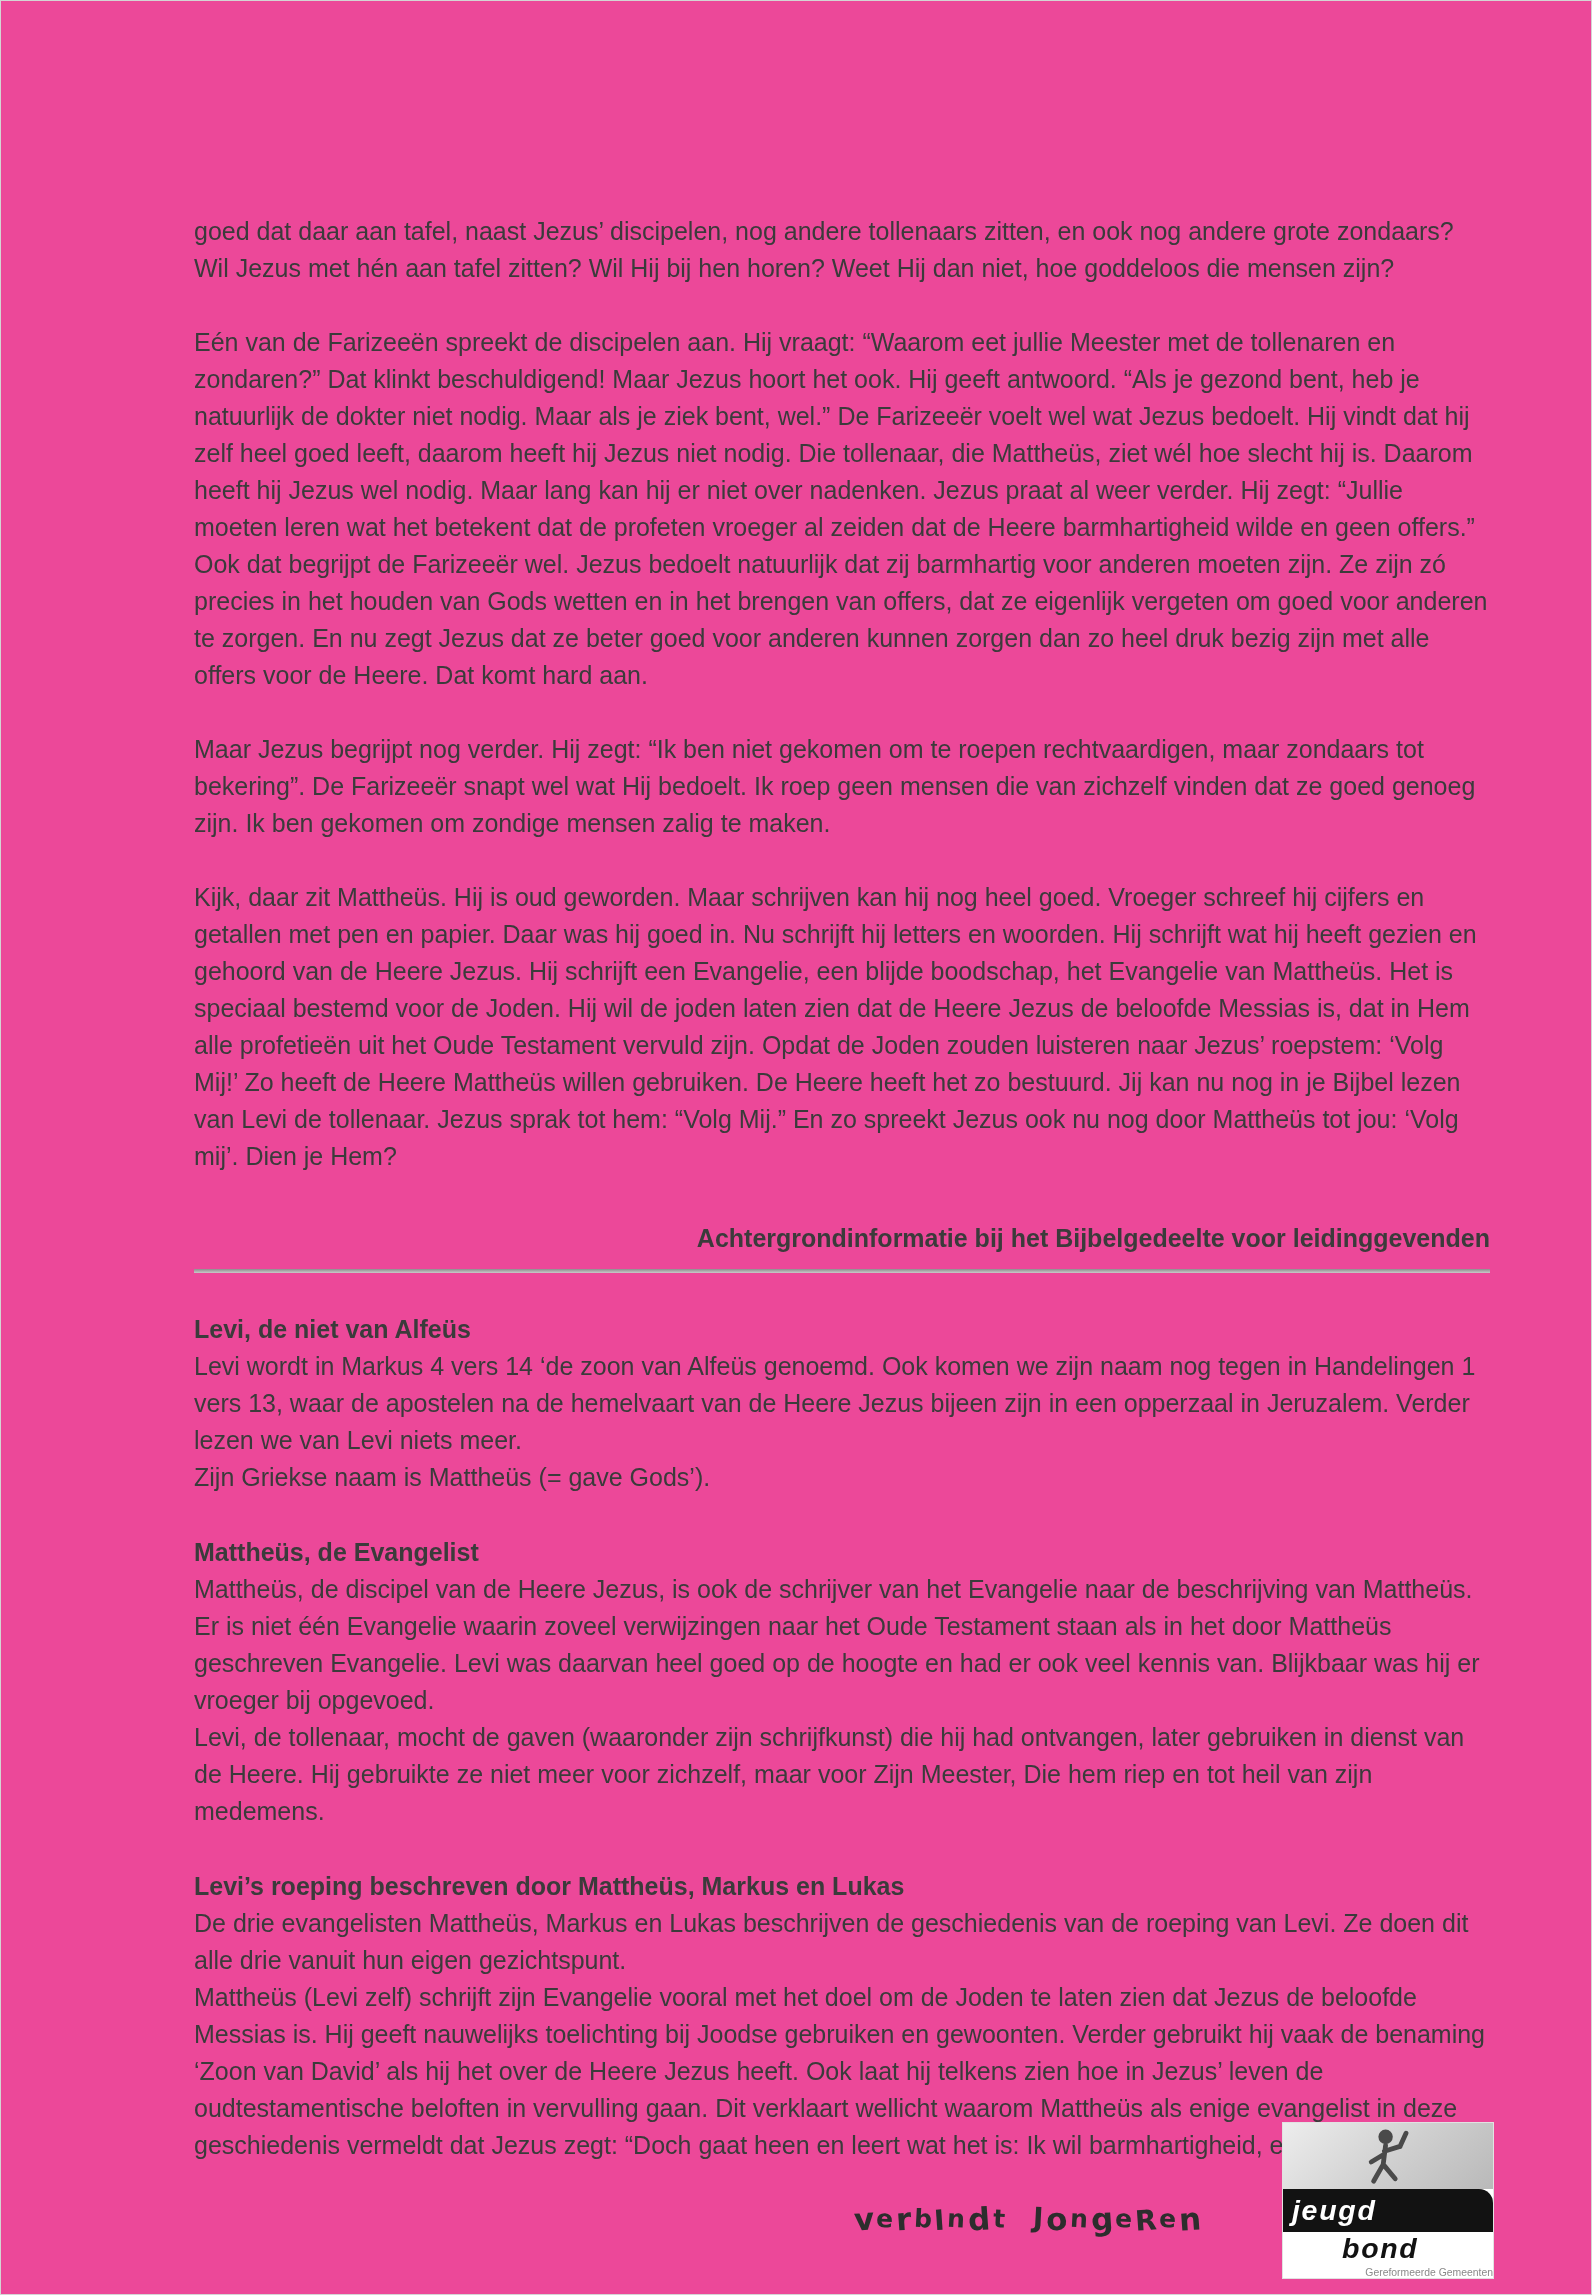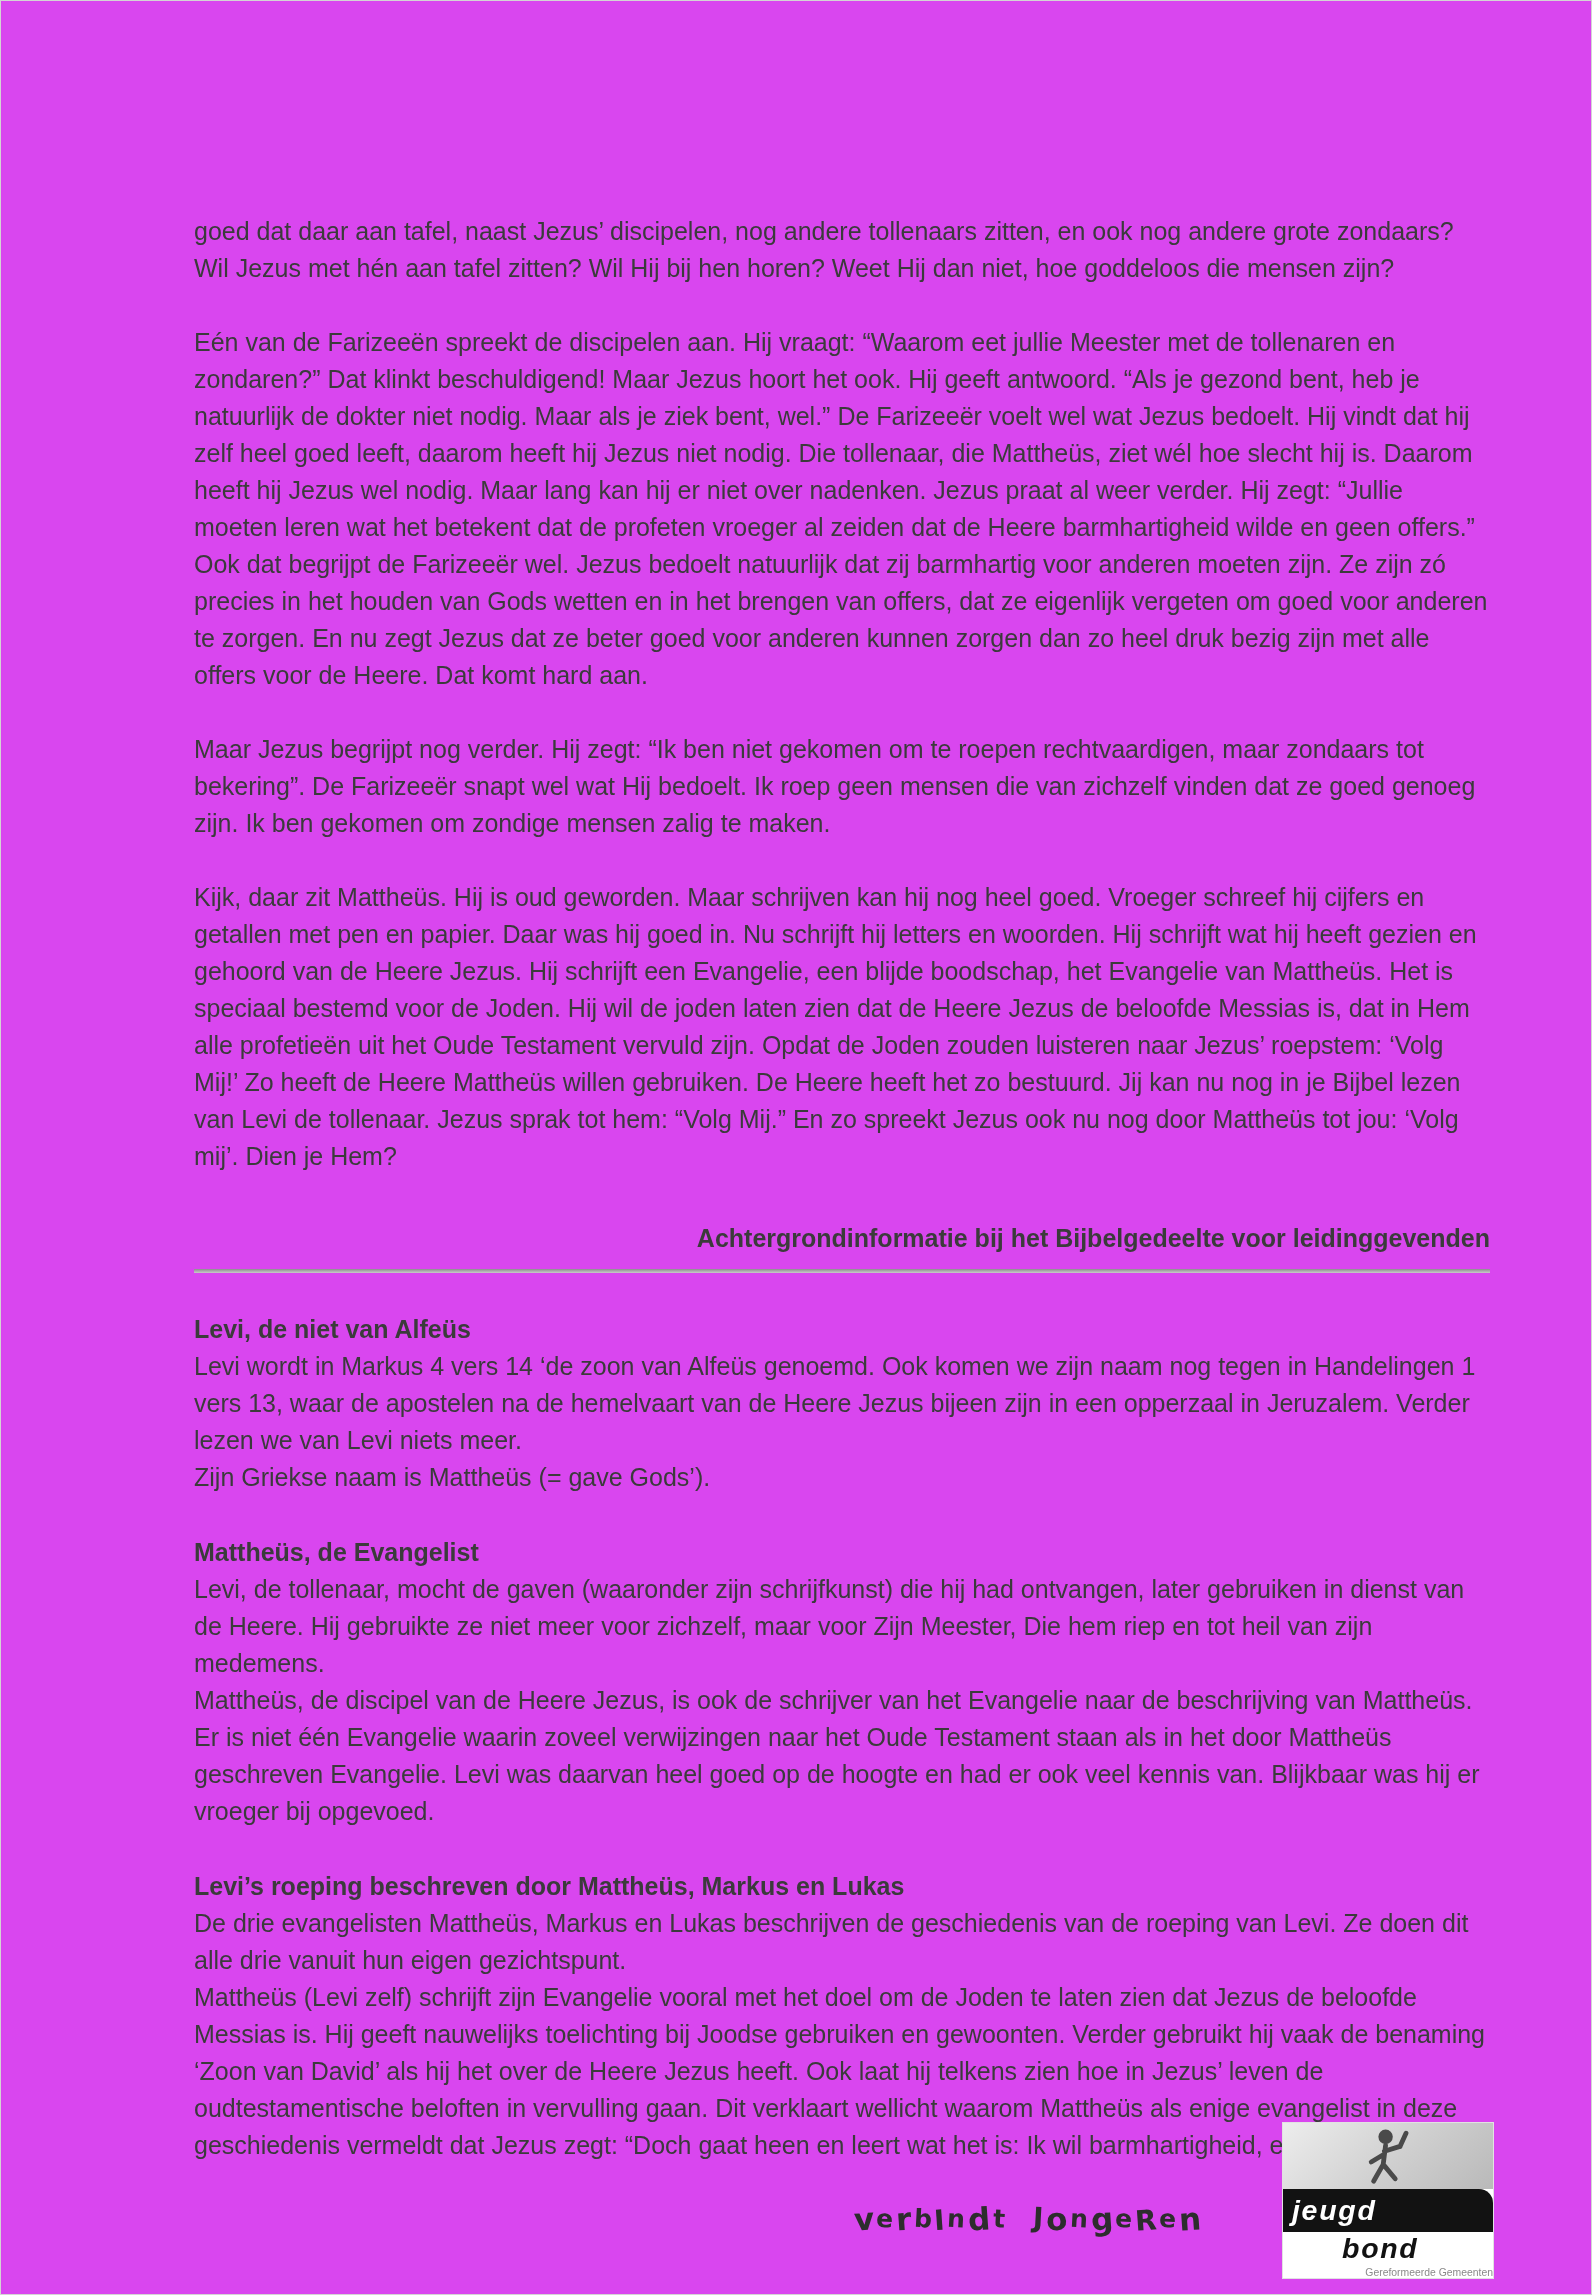--- a/index.html
+++ b/index.html
@@ -7,21 +7,21 @@
   body {
     width: 1592px; height: 2295px;
     background: #ffffff;
     font-family: "Liberation Sans", "DejaVu Sans", sans-serif;
     color: #3b3b3b;
     position: relative;
     overflow: hidden;
   }
   .page {
     position: absolute; inset: 0;
-    background: #d946ef;
+    background: #ec4899;
     border: 0.9px solid #d4d4d4;
   }
   .content {
     position: absolute;
     left: 193px; top: 212px;
     width: 1296px;
     font-size: 25px;
     line-height: 37px;
     text-align: left;
   }
@@ -111,22 +111,22 @@
     <div class="rule"></div>
 
     <div class="section">
       <div class="section-title">Levi, de niet van Alfeüs</div>
       <p class="line">Levi wordt in Markus 4 vers 14 ‘de zoon van Alfeüs genoemd. Ook komen we zijn naam nog tegen in Handelingen 1 vers 13, waar de apostelen na de hemelvaart van de Heere Jezus bijeen zijn in een opperzaal in Jeruzalem. Verder lezen we van Levi niets meer.</p>
       <p class="line">Zijn Griekse naam is Mattheüs (= gave Gods’).</p>
     </div>
 
     <div class="section">
       <div class="section-title">Mattheüs, de Evangelist</div>
+      <p class="line">Mattheüs, de discipel van de Heere Jezus, is ook de schrijver van het Evangelie naar de beschrijving van Mattheüs. Er is niet één Evangelie waarin zoveel verwijzingen naar het Oude Testament staan als in het door Mattheüs geschreven Evangelie. Levi was daarvan heel goed op de hoogte en had er ook veel kennis van. Blijkbaar was hij er vroeger bij opgevoed.</p>
       <p class="line">Levi, de tollenaar, mocht de gaven (waaronder zijn schrijfkunst) die hij had ontvangen, later gebruiken in dienst van de Heere. Hij gebruikte ze niet meer voor zichzelf, maar voor Zijn Meester, Die hem riep en tot heil van zijn medemens.</p>
-      <p class="line">Mattheüs, de discipel van de Heere Jezus, is ook de schrijver van het Evangelie naar de beschrijving van Mattheüs. Er is niet één Evangelie waarin zoveel verwijzingen naar het Oude Testament staan als in het door Mattheüs geschreven Evangelie. Levi was daarvan heel goed op de hoogte en had er ook veel kennis van. Blijkbaar was hij er vroeger bij opgevoed.</p>
     </div>
 
     <div class="section">
       <div class="section-title">Levi’s roeping beschreven door Mattheüs, Markus en Lukas</div>
       <p class="line">De drie evangelisten Mattheüs, Markus en Lukas beschrijven de geschiedenis van de roeping van Levi. Ze doen dit alle drie vanuit hun eigen gezichtspunt.</p>
       <p class="line">Mattheüs (Levi zelf) schrijft zijn Evangelie vooral met het doel om de Joden te laten zien dat Jezus de beloofde Messias is. Hij geeft nauwelijks toelichting bij Joodse gebruiken en gewoonten. Verder gebruikt hij vaak de benaming ‘Zoon van David’ als hij het over de Heere Jezus heeft. Ook laat hij telkens zien hoe in Jezus’ leven de oudtestamentische beloften in vervulling gaan. Dit verklaart wellicht waarom Mattheüs als enige evangelist in deze geschiedenis vermeldt dat Jezus zegt: “Doch gaat heen en leert wat het is: Ik wil barmhartigheid, en niet offerande”.</p>
     </div>
 
   </div>
 

